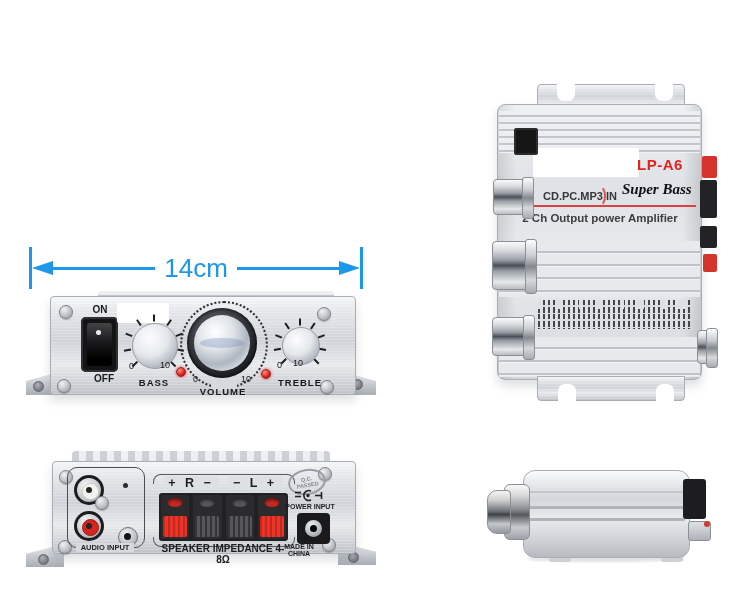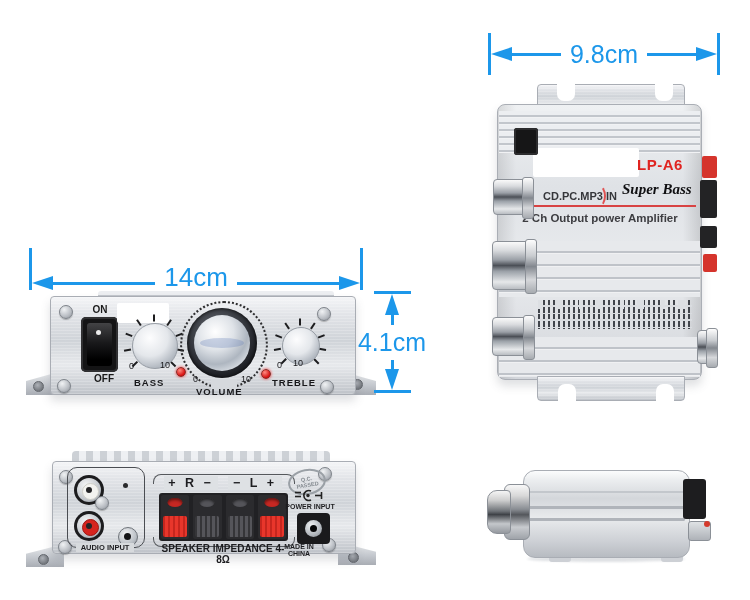--- a/index.html
+++ b/index.html
@@ -50,21 +50,21 @@
 
   .bracket{background:linear-gradient(180deg,#eceef0,#c3c7cd 60%,#a9adb4);box-shadow:0 3px 4px rgba(80,85,95,.25);}
   .bracket.left{clip-path:polygon(0 42%,100% 0,100% 100%,0 100%);}
   .bracket.right{clip-path:polygon(0 0,100% 42%,100% 100%,0 100%);}
 
   .chrome-knob{border-radius:50%;border:1px solid #979da5;
          background:radial-gradient(circle at 38% 32%, #fdfdfe, #e4e7eb 45%, #b6bcc4 72%, #8d939c);}
   .ticks i{position:absolute;left:50%;top:50%;width:2px;height:7px;background:#1d1d1f;
          transform:translate(-50%,-50%) rotate(var(--a)) translateY(var(--r));}
   .knob-num{position:absolute;font-size:9px;color:#17171a;}
-  .knob-label{position:absolute;font-size:9.5px;font-weight:bold;letter-spacing:1px;color:#17171a;text-align:left;}
+  .knob-label{position:absolute;font-size:9.5px;font-weight:bold;letter-spacing:1px;color:#17171a;text-align:center;}
   .led{border-radius:50%;width:8px;height:8px;background:radial-gradient(circle at 35% 30%, #ff8a80, #d60f0f 70%);
        box-shadow:0 0 3px rgba(255,0,0,.8);border:1px solid #8c2a26;}
 
   .white-box{background:#fff;border-radius:2px;}
 
   .eq{background:repeating-linear-gradient(90deg,#41454c 0 2px,rgba(0,0,0,0) 2px 5px);position:relative;overflow:hidden;}
   .eq::before{content:"";position:absolute;inset:0;
       background:repeating-linear-gradient(180deg,rgba(0,0,0,0) 0 5px,#d9dce0 5px 7px,rgba(0,0,0,0) 7px 13px,#d9dce0 13px 14px);}
   .eq::after{content:"";position:absolute;left:0;top:0;right:0;height:9px;
       background:repeating-linear-gradient(90deg,#dcdfe3 0 4px,rgba(0,0,0,0) 4px 17px,#dcdfe3 17px 24px,rgba(0,0,0,0) 24px 41px);}
@@ -79,33 +79,20 @@
   .bracket-bot{border:1.5px solid #55585c;border-top:none;border-radius:0 0 8px 8px;}
 
   .rear-text{position:absolute;font-weight:bold;color:#1d1d20;text-align:center;}
 </style>
 </head>
 <body>
 
 <div id="canvas">
 
 
-  <div class="abs dim-h" style="left:488px;top:32px;width:232px;height:44px;">
-    <div class="bar-v"></div>
-    <div class="h-seg">
-        <i class="ah-l"></i>
-        <i class="h-line"></i>
-      </div>
-    <div class="dim-label">9.8cm</div>
-    <div class="h-seg">
-        <i class="h-line"></i>
-        <i class="ah-r"></i>
-      </div>
-    <div class="bar-v"></div>
-  </div>
 
   <div class="abs" style="left:485px;top:80px;width:240px;height:325px;">
 
     <div class="abs brushed" style="left:52px;top:4px;width:146px;height:26px;border-radius:4px 4px 0 0;">
       <div class="abs" style="left:19px;top:-1px;width:18px;height:17px;background:#fff;border-radius:0 0 7px 7px;"></div>
       <div class="abs" style="left:117px;top:-1px;width:18px;height:17px;background:#fff;border-radius:0 0 7px 7px;"></div>
     </div>
 
     <div class="abs alu-v shadowed" style="left:12px;top:24px;width:203px;height:274px;">
       <div class="abs ridges-tight" style="left:1px;top:6px;width:201px;height:42px;"></div>
@@ -134,21 +121,21 @@
     <div class="abs" style="left:215px;top:146px;width:17px;height:22px;background:#232325;border-radius:2px;"></div>
     <div class="abs" style="left:218px;top:174px;width:14px;height:18px;background:#d5342c;border-radius:2px;"></div>
     <div class="abs rca-side" style="left:212px;top:250px;width:18px;height:32px;"></div>
 
     <div class="abs brushed" style="left:52px;top:296px;width:146px;height:23px;border-radius:0 0 4px 4px;">
       <div class="abs" style="left:20px;top:7px;width:18px;height:17px;background:#fff;border-radius:7px 7px 0 0;"></div>
       <div class="abs" style="left:118px;top:7px;width:18px;height:17px;background:#fff;border-radius:7px 7px 0 0;"></div>
     </div>
   </div>
 
-  <div class="abs dim-h" style="left:29px;top:246px;width:334px;height:44px;align-items:flex-end;">
+  <div class="abs dim-h" style="left:29px;top:246px;width:334px;height:44px;">
     <div class="bar-v"></div>
     <div class="h-seg">
         <i class="ah-l"></i>
         <i class="h-line"></i>
       </div>
     <div class="dim-label" style="font-size:26px;">14cm</div>
     <div class="h-seg">
         <i class="h-line"></i>
         <i class="ah-r"></i>
       </div>
@@ -218,33 +205,20 @@
         <i style="--a:68deg"></i>
         <i style="--a:101deg"></i>
         <i style="--a:135deg"></i>
     </div>
     <div class="abs chrome-knob" style="left:258px;top:39px;width:36px;height:36px;"></div>
     <span class="knob-num" style="left:253px;top:72px;">0</span>
     <span class="knob-num" style="left:269px;top:70px;">10</span>
     <div class="knob-label" style="left:248px;top:89px;width:56px;">TREBLE</div>
   </div>
 
-  <div class="abs dim-v" style="left:344px;top:291px;width:96px;height:102px;">
-    <div class="bar-h"></div>
-    <div class="v-seg">
-        <i class="ah-u"></i>
-        <i class="v-line"></i>
-      </div>
-    <div class="dim-label vert">4.1cm</div>
-    <div class="v-seg">
-        <i class="v-line"></i>
-        <i class="ah-d"></i>
-      </div>
-    <div class="bar-h"></div>
-  </div>
 
   <div class="abs" style="left:24px;top:444px;width:354px;height:130px;">
     <div class="abs" style="left:48px;top:7px;width:258px;height:13px;border-radius:4px 4px 0 0;background:repeating-linear-gradient(90deg,#cdd1d6 0 7px,#eef0f3 7px 14px);"></div>
     <div class="abs bracket left" style="left:2px;top:100px;width:38px;height:23px;"></div>
     <div class="abs bracket right" style="left:314px;top:98px;width:38px;height:23px;"></div>
     <div class="abs hole" style="left:14px;top:110px;width:9px;height:9px;"></div>
     <div class="abs hole" style="left:324px;top:108px;width:9px;height:9px;"></div>
 
     <div class="abs brushed shadowed" style="left:28px;top:17px;width:302px;height:91px;border-radius:4px;"></div>
     <div class="abs screw" style="left:35px;top:26px;"></div>

